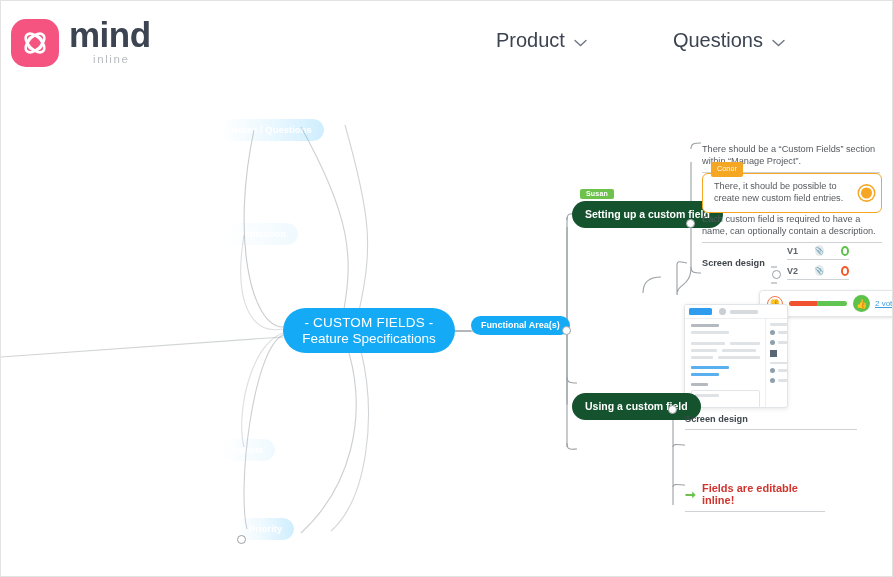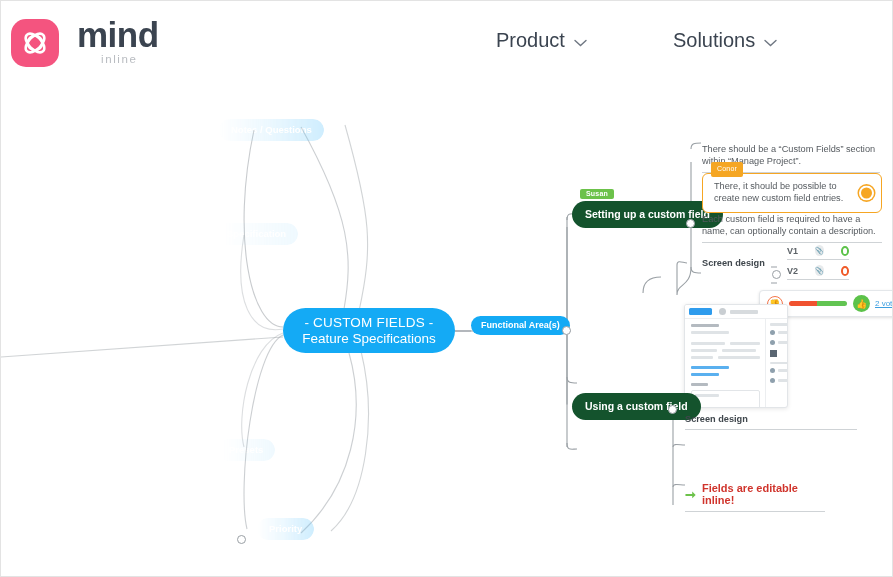--- a/index.html
+++ b/index.html
@@ -29,21 +29,21 @@
     display: flex; align-items: center;
   }
   .logo-mark {
     width: 48px; height: 48px;
     border-radius: 15px;
     background: #f4547f;
     position: relative;
     flex: none;
   }
   .logo-text {
-    margin-left: 18px;
+    margin-left: 10px;
     position: relative;
     top: -2px;
   }
   .logo-mind {
     font-size: 35px;
     font-weight: 600;
     color: #3b4450;
     letter-spacing: -0.5px;
     line-height: 34px;
   }
@@ -343,21 +343,21 @@
     <div class="nav">
       <div class="nav-item">
         <span>Product</span>
         <span class="chev">
           <svg width="13" height="8" viewBox="0 0 13 8">
               <path d="M1 1.5 L6.5 6.5 L12 1.5" fill="none" stroke="#6f7782" stroke-width="1.4" stroke-linecap="round"></path>
             </svg>
         </span>
       </div>
       <div class="nav-item">
-        <span>Solutions</span>
+        <span>Questions</span>
         <span class="chev">
           <svg width="13" height="8" viewBox="0 0 13 8">
               <path d="M1 1.5 L6.5 6.5 L12 1.5" fill="none" stroke="#6f7782" stroke-width="1.4" stroke-linecap="round"></path>
             </svg>
         </span>
       </div>
     </div>
   </div>
 
   <div class="canvas">
@@ -408,21 +408,21 @@
 
     <div class="pill-faded fade-l" style="left:218px; top:32px;">
       <span>Notes / Questions</span>
     </div>
     <div class="pill-faded fade-xl" style="left:214px; top:136px;">
       <span>Specification</span>
     </div>
     <div class="pill-faded fade-xl" style="left:216px; top:352px;">
       <span>Presets</span>
     </div>
-    <div class="pill-faded fade-l" style="left:256px; top:431px;">
+    <div class="pill-faded fade-l" style="left:236px; top:431px;">
       <span>Priority</span>
     </div>
     <div class="connector-dot" style="left:236px; top:448px;"></div>
 
     <div class="node node-central">
       <div class="l1">- CUSTOM FIELDS -</div>
       <div class="l2">Feature Specifications</div>
     </div>
 
     <div class="node node-funcarea pill-blue">

